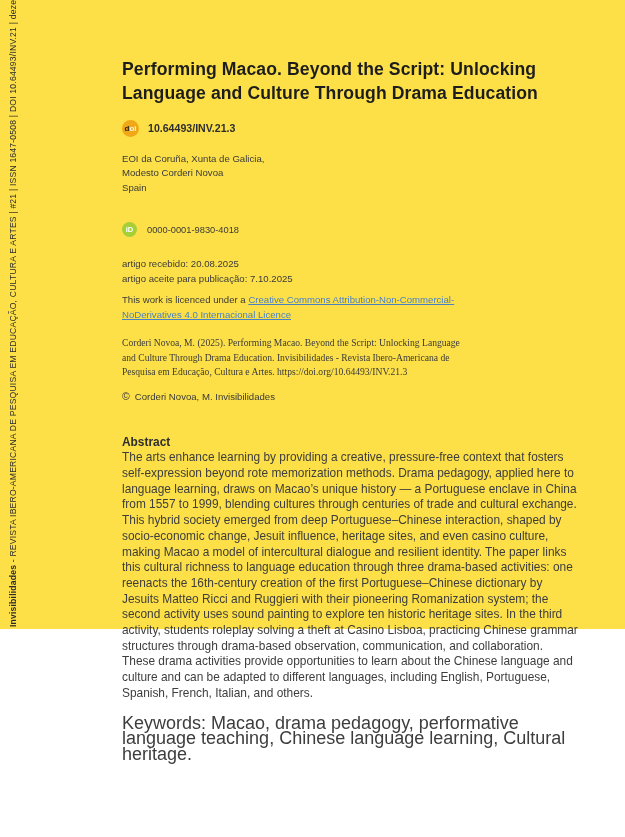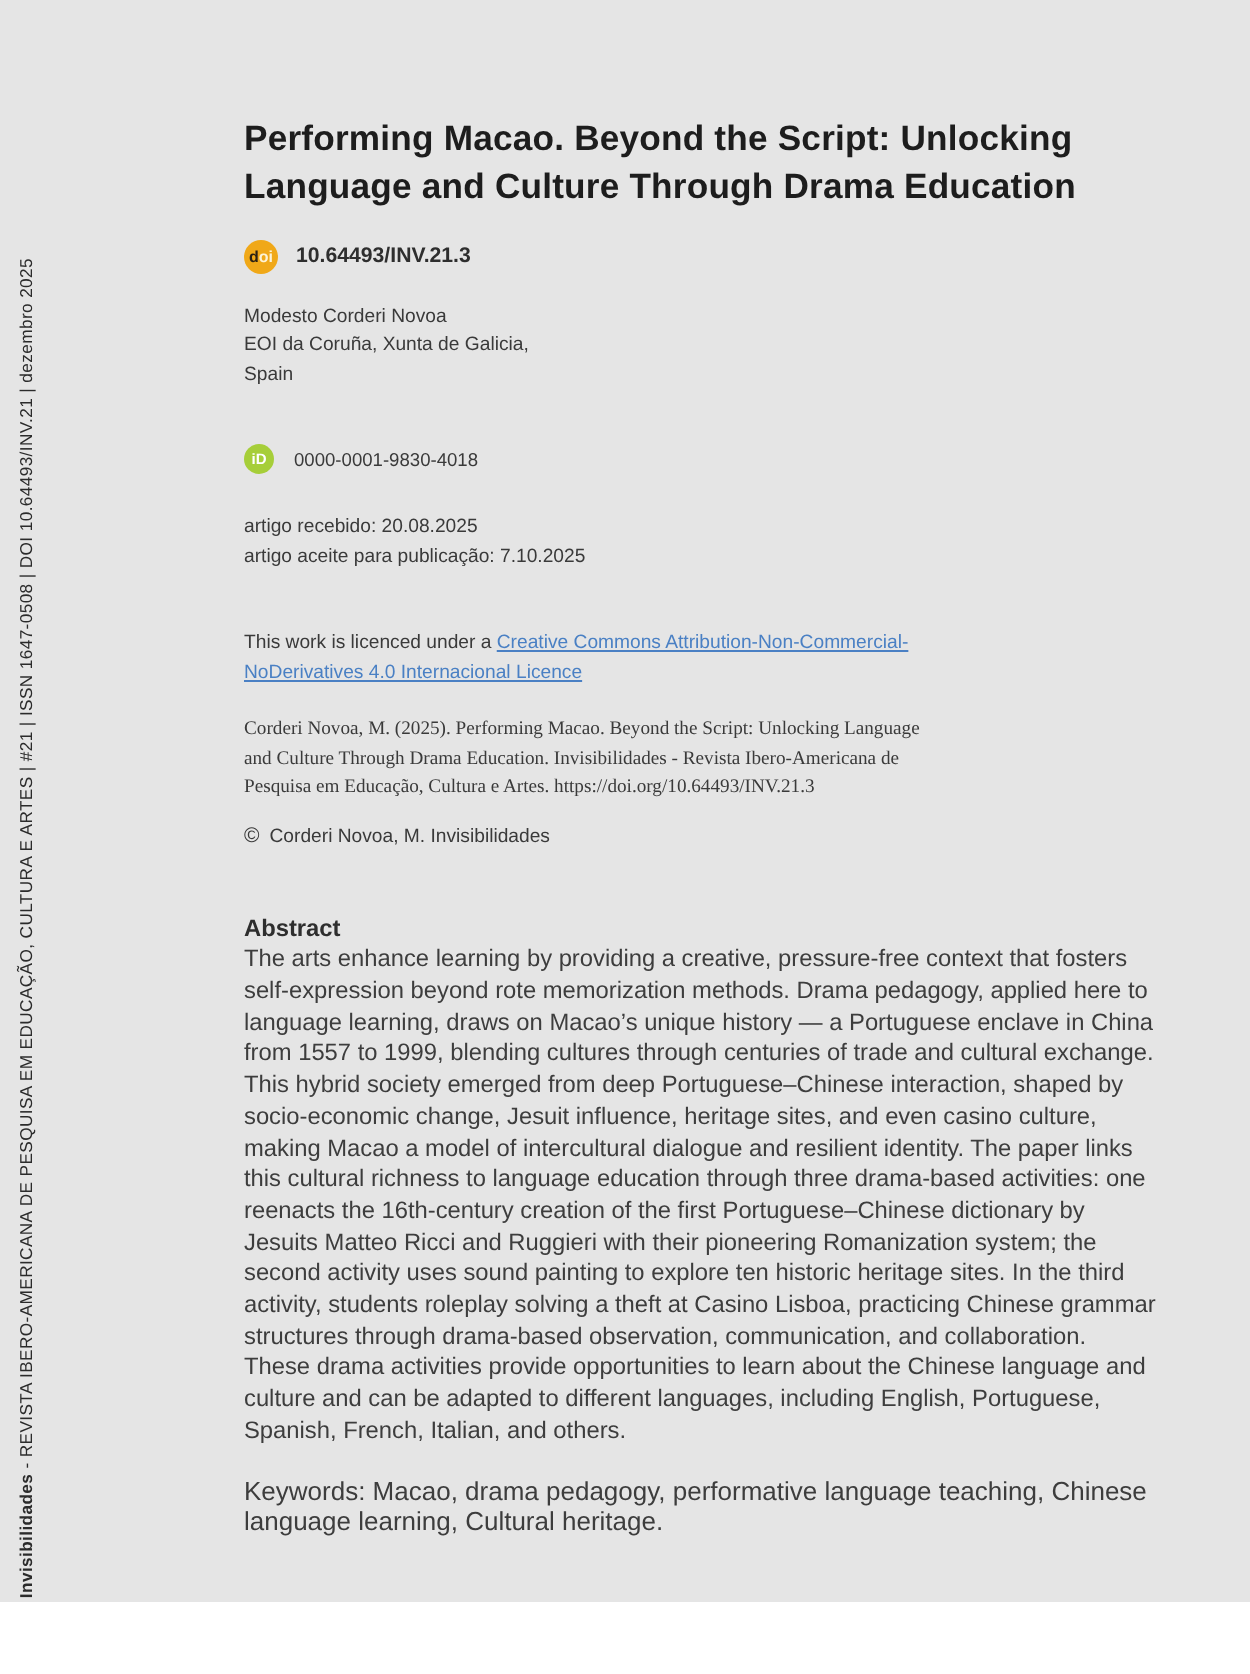--- a/index.html
+++ b/index.html
@@ -4,21 +4,21 @@
 <style>
   * { margin: 0; padding: 0; box-sizing: border-box; }
   html, body {
     width: 625px; height: 837px;
     background: #ffffff;
     font-family: "Liberation Sans", "DejaVu Sans", sans-serif;
     color: #3a3a3a;
     overflow: hidden;
     position: relative;
   }
-  .page { position: relative; width: 625px; height: 801px; background: #e5e5e5; }
+  .page { position: relative; width: 625px; height: 629px; background: #fde047; }
 
   
   .spine {
     position: absolute;
     left: 8px; bottom: 2px;
     writing-mode: vertical-rl;
     transform: rotate(180deg);
     font-size: 8.6px;
     letter-spacing: 0.2px;
     color: #2b2b2b;
@@ -95,21 +95,21 @@
   .orcid-value { font-size: 9.3px; color: #3a3a3a; text-align: right; }
 
   .dates-block {
     margin-top: 20px;
     font-size: 9.6px;
     line-height: 1.55;
     color: #3a3a3a;
   }
 
   .license-block {
-    margin-top: 28px;
+    margin-top: 6px;
     width: 348px;
     font-size: 9.6px;
     line-height: 1.55;
     color: #3a3a3a;
   }
   .license-block a {
     color: #4a80c4;
     text-decoration: underline;
     cursor: pointer;
   }
@@ -141,21 +141,21 @@
     margin-bottom: 1px;
   }
   .abstract-text {
     font-size: 11.9px;
     line-height: 15.7px;
     color: #3d3d3d;
     text-align: left;
   }
   .keywords {
     margin-top: 14px;
-    font-size: 13px;
+    font-size: 18px;
     line-height: 15.7px;
     color: #3d3d3d;
   }
 </style>
 </head>
 <body>
 
 <div class="page">
 
   <div class="spine">
@@ -168,22 +168,22 @@
 
     <div class="doi-row">
       <span class="doi-badge">
           <span class="d">d</span>
           <span class="oi">oi</span>
         </span>
       <span class="doi-value">10.64493/INV.21.3</span>
     </div>
 
     <div class="author-block">
+      <div>EOI da Coruña, Xunta de Galicia,</div>
       <div>Modesto Corderi Novoa</div>
-      <div>EOI da Coruña, Xunta de Galicia,</div>
       <div>Spain</div>
     </div>
 
     <div class="orcid-row">
       <span class="orcid-badge">iD</span>
       <span class="orcid-value">0000-0001-9830-4018</span>
     </div>
 
     <div class="dates-block">
       <div>artigo recebido: 20.08.2025</div>

